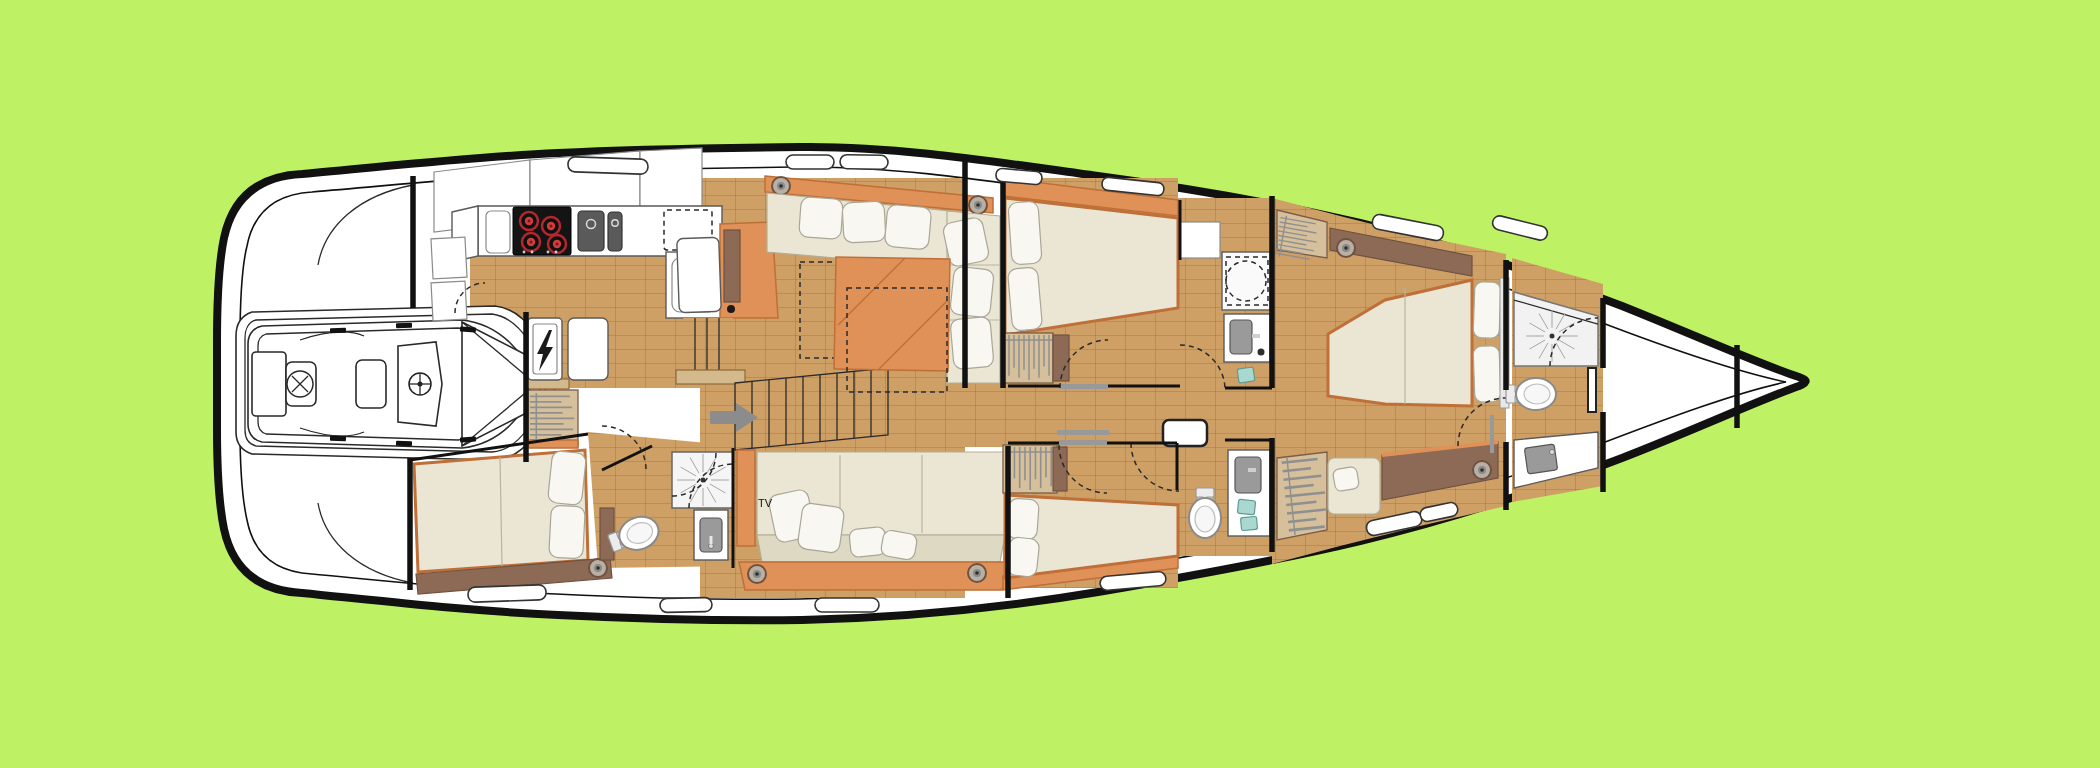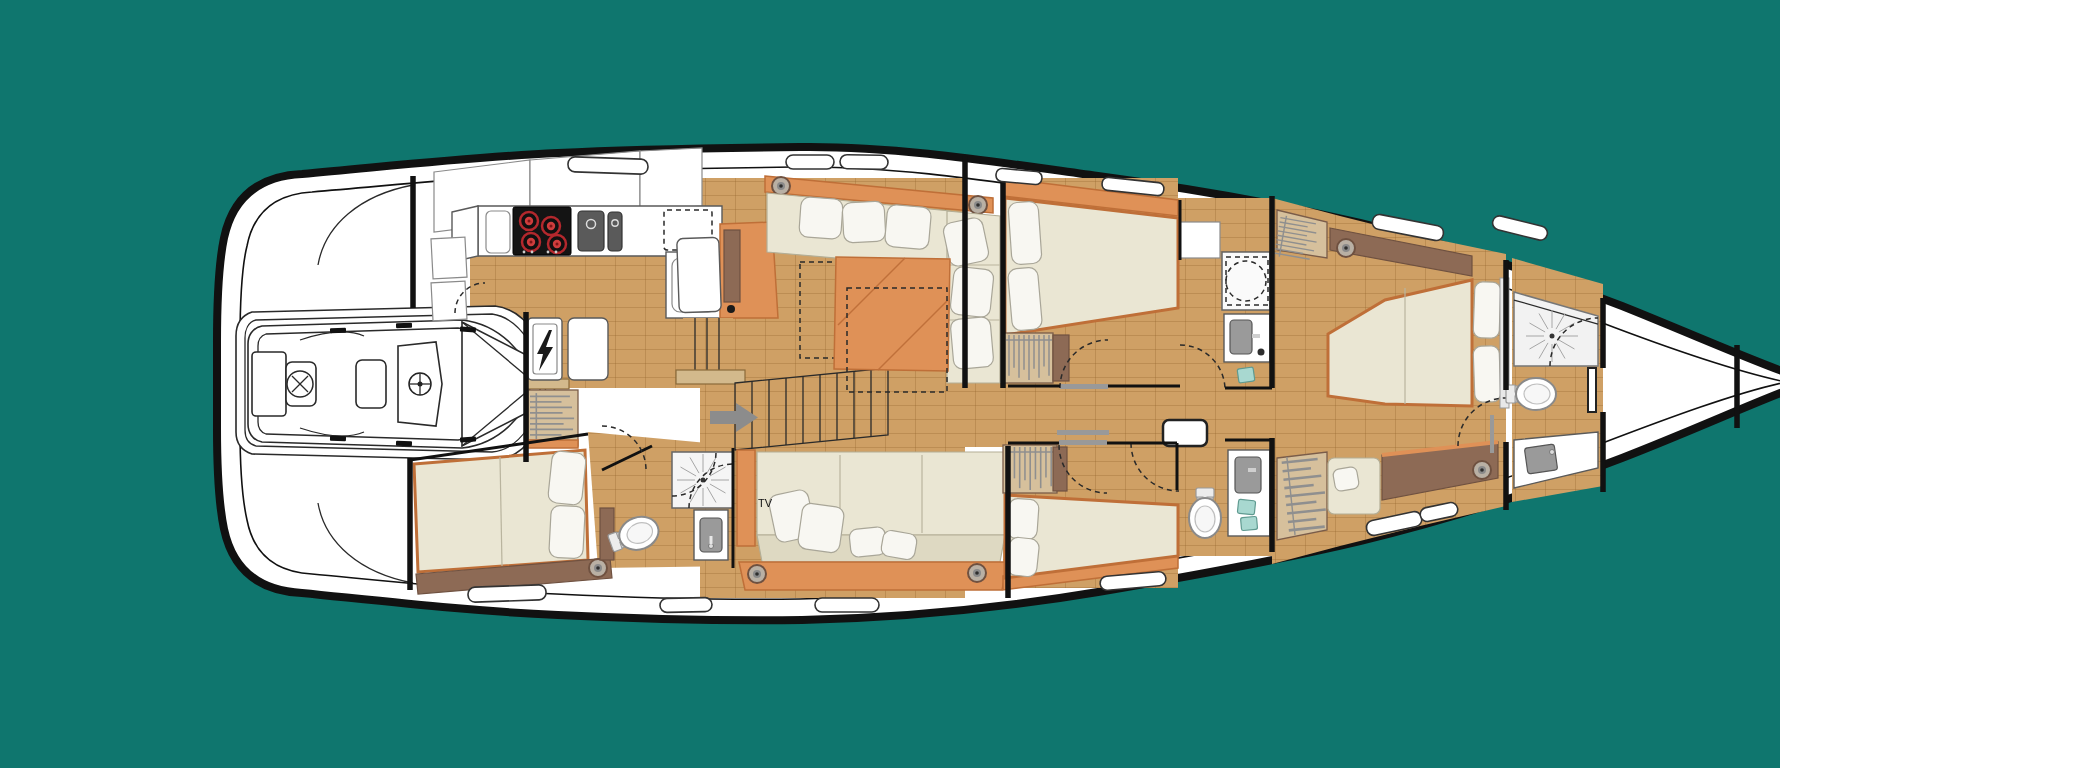--- a/index.html
+++ b/index.html
@@ -1,16 +1,16 @@
 <!DOCTYPE html>
 <html style="--ink: #111111; --floor: #cfa065; --floor-seam: #8a5c24; --orange: #df9157; --orange-dark: #bf6f38; --brown: #8d6a55; --brown-dark: #6f5140; --cream: #eae6d3; --appliance-gray: #5a5a5a; --cooktop-black: #141414; --burner-red: #c23333; --soap-teal: #a8d8d0; --hardware-gray: #9a9a9a;"><head>
 <meta charset="utf-8">
 <style>
   html,body{margin:0;padding:0;background:#ffffff}
-  .plan-wrap{position:relative;width:1780px;height:768px;background:#0f766e;overflow:hidden;font-family:"Liberation Sans",sans-serif}
+  .plan-wrap{position:relative;width:2100px;height:768px;background:#bef264;overflow:hidden;font-family:"Liberation Sans",sans-serif}
   svg{display:block}
   .hull{fill:#ffffff;stroke:var(--ink);stroke-width:8;stroke-linejoin:round}
   .iline{fill:none;stroke:var(--ink);stroke-width:1.6}
   .tline{fill:none;stroke:#2a2a2a;stroke-width:1.3}
   .tline2{fill:#ffffff;stroke:#2a2a2a;stroke-width:1.6}
   .wall{stroke:var(--ink);stroke-width:5.5;fill:none;stroke-linecap:butt}
   .wall3{stroke:var(--ink);stroke-width:3;fill:none}
   .floor{fill:url(#wood)}
   .floor-base{fill:var(--floor)}
   .plank{stroke:var(--floor-seam);stroke-opacity:.28;stroke-width:1}

